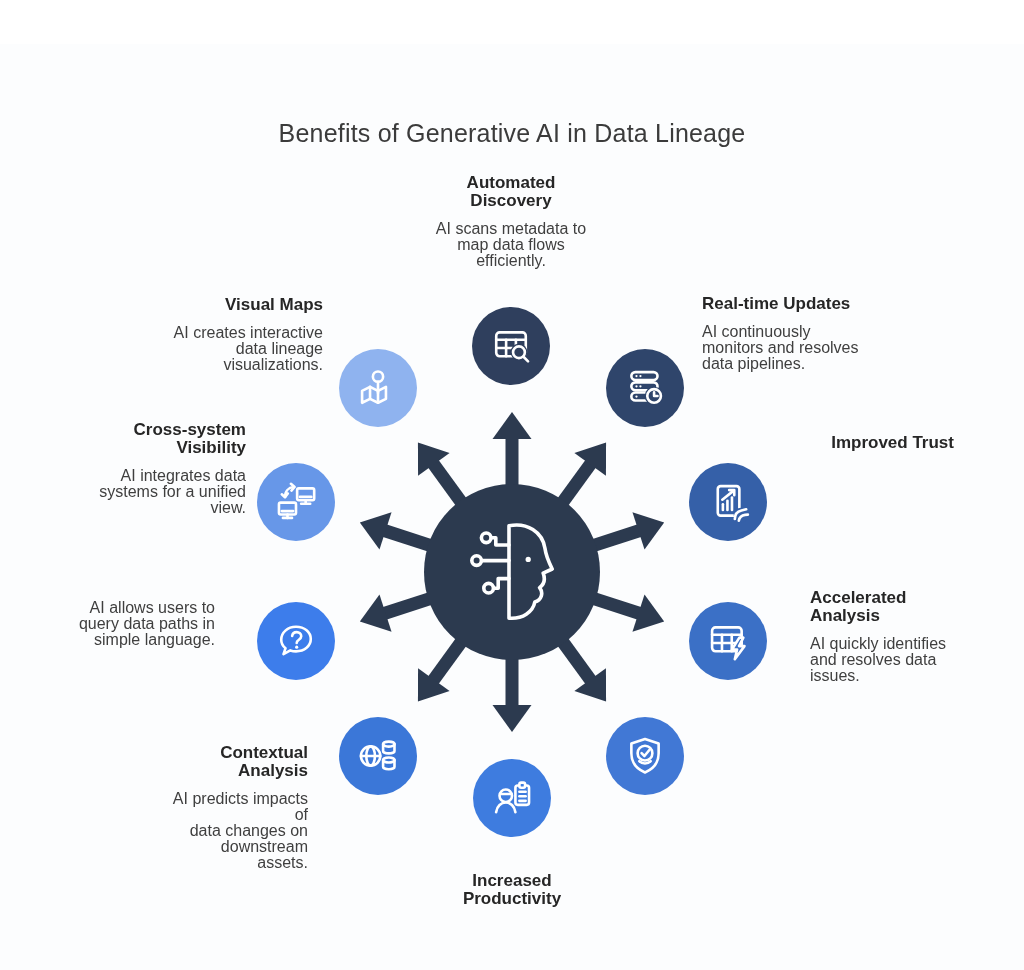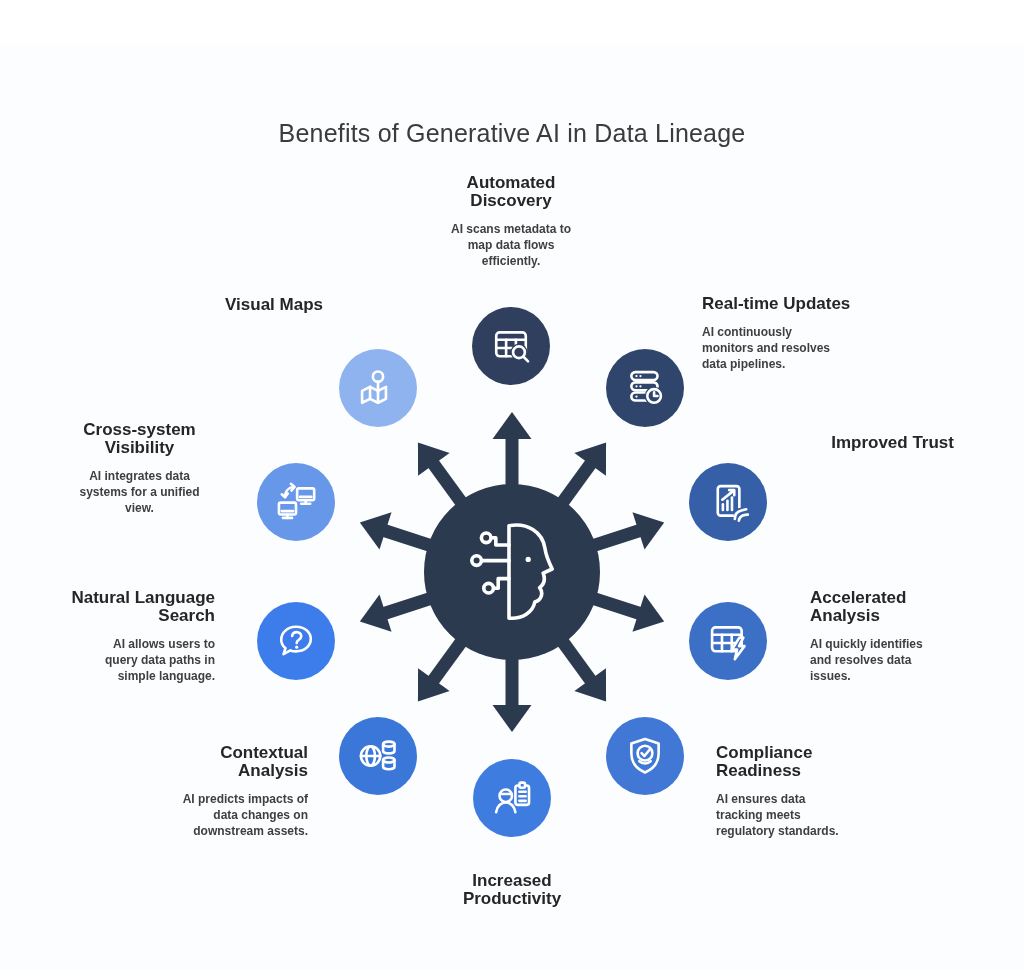--- a/index.html
+++ b/index.html
@@ -21,40 +21,39 @@
   .arrow-shape{fill:var(--hub,#2c3a4f);}
   .hub-fill{fill:var(--hub,#2c3a4f);}
   .node-text{position:absolute;}
   .node-heading{
     font-size:17px;font-weight:bold;line-height:18px;
     color:var(--heading-text,#262626);
     white-space:pre-line;
   }
   .node-desc{
     margin-top:11px;
-    font-size:12px;line-height:16px;
+    font-size:16px;line-height:16px;
     color:var(--body-text,#3f3f3f);
     white-space:pre-line;
-    font-weight:bold;
   }
   .node-circle{
     position:absolute;width:78px;height:78px;border-radius:50%;
     display:flex;align-items:center;justify-content:center;
   }
   .node-circle svg{display:block;}
   
   .pos-text-0{left:401px;top:130px;width:220px;text-align:center;}
   .pos-text-1{left:702px;top:251px;width:170px;text-align:left;}
   .pos-text-2{left:794px;top:390px;width:160px;text-align:right;}
   .pos-text-3{left:810px;top:545px;width:150px;text-align:left;}
   .pos-text-4{left:716px;top:700px;width:170px;text-align:left;}
   .pos-text-5{left:402px;top:828px;width:220px;text-align:center;}
   .pos-text-6{left:168px;top:700px;width:140px;text-align:right;}
   .pos-text-7{left:60px;top:545px;width:155px;text-align:right;}
-  .pos-text-8{left:62px;top:377px;width:155px;text-align:center;}
+  .pos-text-8{left:91px;top:377px;width:155px;text-align:right;}
   .pos-text-9{left:158px;top:252px;width:165px;text-align:right;}
   
   .pos-circ-0{left:472px;top:263px;}
   .pos-circ-1{left:606px;top:305px;}
   .pos-circ-2{left:689px;top:419px;}
   .pos-circ-3{left:689px;top:558px;}
   .pos-circ-4{left:606px;top:673px;}
   .pos-circ-5{left:473px;top:715px;}
   .pos-circ-6{left:339px;top:673px;}
   .pos-circ-7{left:257px;top:558px;}
@@ -194,27 +193,20 @@
     <svg width="50" height="50" viewBox="0 0 44 44" stroke="#fff" stroke-width="2.3" fill="none" stroke-linecap="round" stroke-linejoin="round">
       <rect x="8" y="10" width="26" height="21" rx="3"></rect>
       <line x1="8" y1="16.5" x2="34" y2="16.5"></line>
       <line x1="16.7" y1="16.5" x2="16.7" y2="31"></line>
       <line x1="25.3" y1="16.5" x2="25.3" y2="31"></line>
       <line x1="8" y1="23.7" x2="34" y2="23.7"></line>
       <path d="M32,19 l-6.5,10.5 h4.5 l-2,8.5 8.5,-11.5 h-4.8 l3.8,-7.5 z" fill="currentColor"></path>
     </svg>
   </div>
 
-  <div class="node-text pos-text-4">
-    <div class="node-heading">Compliance
-Readiness</div>
-    <div class="node-desc">AI ensures data
-tracking meets
-regulatory standards.</div>
-  </div>
   <div class="node-circle pos-circ-4" style="background-color: rgb(65, 120, 213); color: rgb(65, 120, 213);">
     <svg width="50" height="50" viewBox="0 0 44 44" stroke="#fff" stroke-width="2.3" fill="none" stroke-linecap="round" stroke-linejoin="round">
       <path d="M22,7 l12,4 v8.5 c0,8.5 -5,14 -12,17 c-7,-3 -12,-8.5 -12,-17 V11 Z"></path>
       <circle cx="22" cy="19.5" r="6.5"></circle>
       <polyline points="19,19.5 21.5,22 26,16.5"></polyline>
       <path d="M17,26.5 a7,7 0 0 0 10,0"></path>
     </svg>
   </div>
 
   <div class="node-text pos-text-5">
@@ -247,22 +239,20 @@
       <ellipse cx="15.5" cy="22" rx="3.8" ry="8.5"></ellipse>
       <line x1="7" y1="22" x2="24" y2="22"></line>
       <ellipse cx="31.5" cy="11.5" rx="5" ry="2.2"></ellipse>
       <path d="M26.5,11.5 v6 c0,1.2 2.2,2.2 5,2.2 s5,-1 5,-2.2 v-6"></path>
       <ellipse cx="31.5" cy="25.5" rx="5" ry="2.2"></ellipse>
       <path d="M26.5,25.5 v6 c0,1.2 2.2,2.2 5,2.2 s5,-1 5,-2.2 v-6"></path>
     </svg>
   </div>
 
   <div class="node-text pos-text-7">
-    <div class="node-heading">Natural Language
-Search</div>
     <div class="node-desc">AI allows users to
 query data paths in
 simple language.</div>
   </div>
   <div class="node-circle pos-circ-7" style="background-color: rgb(61, 125, 235); color: rgb(61, 125, 235);">
     <svg width="50" height="50" viewBox="0 0 44 44" stroke="#fff" stroke-width="2.3" fill="none" stroke-linecap="round" stroke-linejoin="round">
       <path d="M22,9.5 c7.5,0 13,4.7 13,10.8 c0,6.1 -5.5,10.8 -13,10.8 c-1.8,0 -3.5,-0.3 -5,-0.8 L11,33.5 l1.8,-5.2 c-2.4,-1.9 -3.8,-4.6 -3.8,-7.5 c0,-6.1 5.5,-11.3 13,-11.3 z"></path>
       <path d="M18.6,17.6 c0.3,-2 2,-3.4 4,-3.4 c2.2,0 4,1.6 4,3.6 c0,1.7 -1.1,2.5 -2.3,3.3 c-1.1,0.7 -1.7,1.4 -1.7,2.7"></path>
       <line x1="22.6" y1="27.4" x2="22.6" y2="27.5" stroke-width="2.8"></line>
     </svg>
@@ -286,20 +276,23 @@
       <line x1="14.5" y1="33" x2="14.5" y2="36"></line>
       <line x1="10.5" y1="36" x2="18.5" y2="36"></line>
       <path d="M12.5,17.5 c-0.3,-5 3,-8.2 7.5,-8.7"></path>
       <polyline points="17.5,6 20.8,8.8 18,12"></polyline>
       <polyline points="14.8,14.5 12.3,17.8 9.5,15.2"></polyline>
     </svg>
   </div>
 
   <div class="node-text pos-text-9">
     <div class="node-heading">Visual Maps</div>
+    <div class="node-desc">AI creates interactive
+data lineage
+visualizations.</div>
   </div>
   <div class="node-circle pos-circ-9" style="background-color: rgb(143, 179, 239); color: rgb(143, 179, 239);">
     <svg width="50" height="50" viewBox="0 0 44 44" stroke="#fff" stroke-width="2.3" fill="none" stroke-linecap="round" stroke-linejoin="round">
       <path d="M8,24.5 l7,-3.5 7,3.5 7,-3.5 v10.5 l-7,3.5 -7,-3.5 -7,3.5 z"></path>
       <line x1="15" y1="21" x2="15" y2="31.5"></line>
       <line x1="22" y1="24.5" x2="22" y2="35"></line>
       <circle cx="22" cy="12" r="4.5"></circle>
       <line x1="22" y1="16.5" x2="22" y2="26.5"></line>
     </svg>
   </div>

